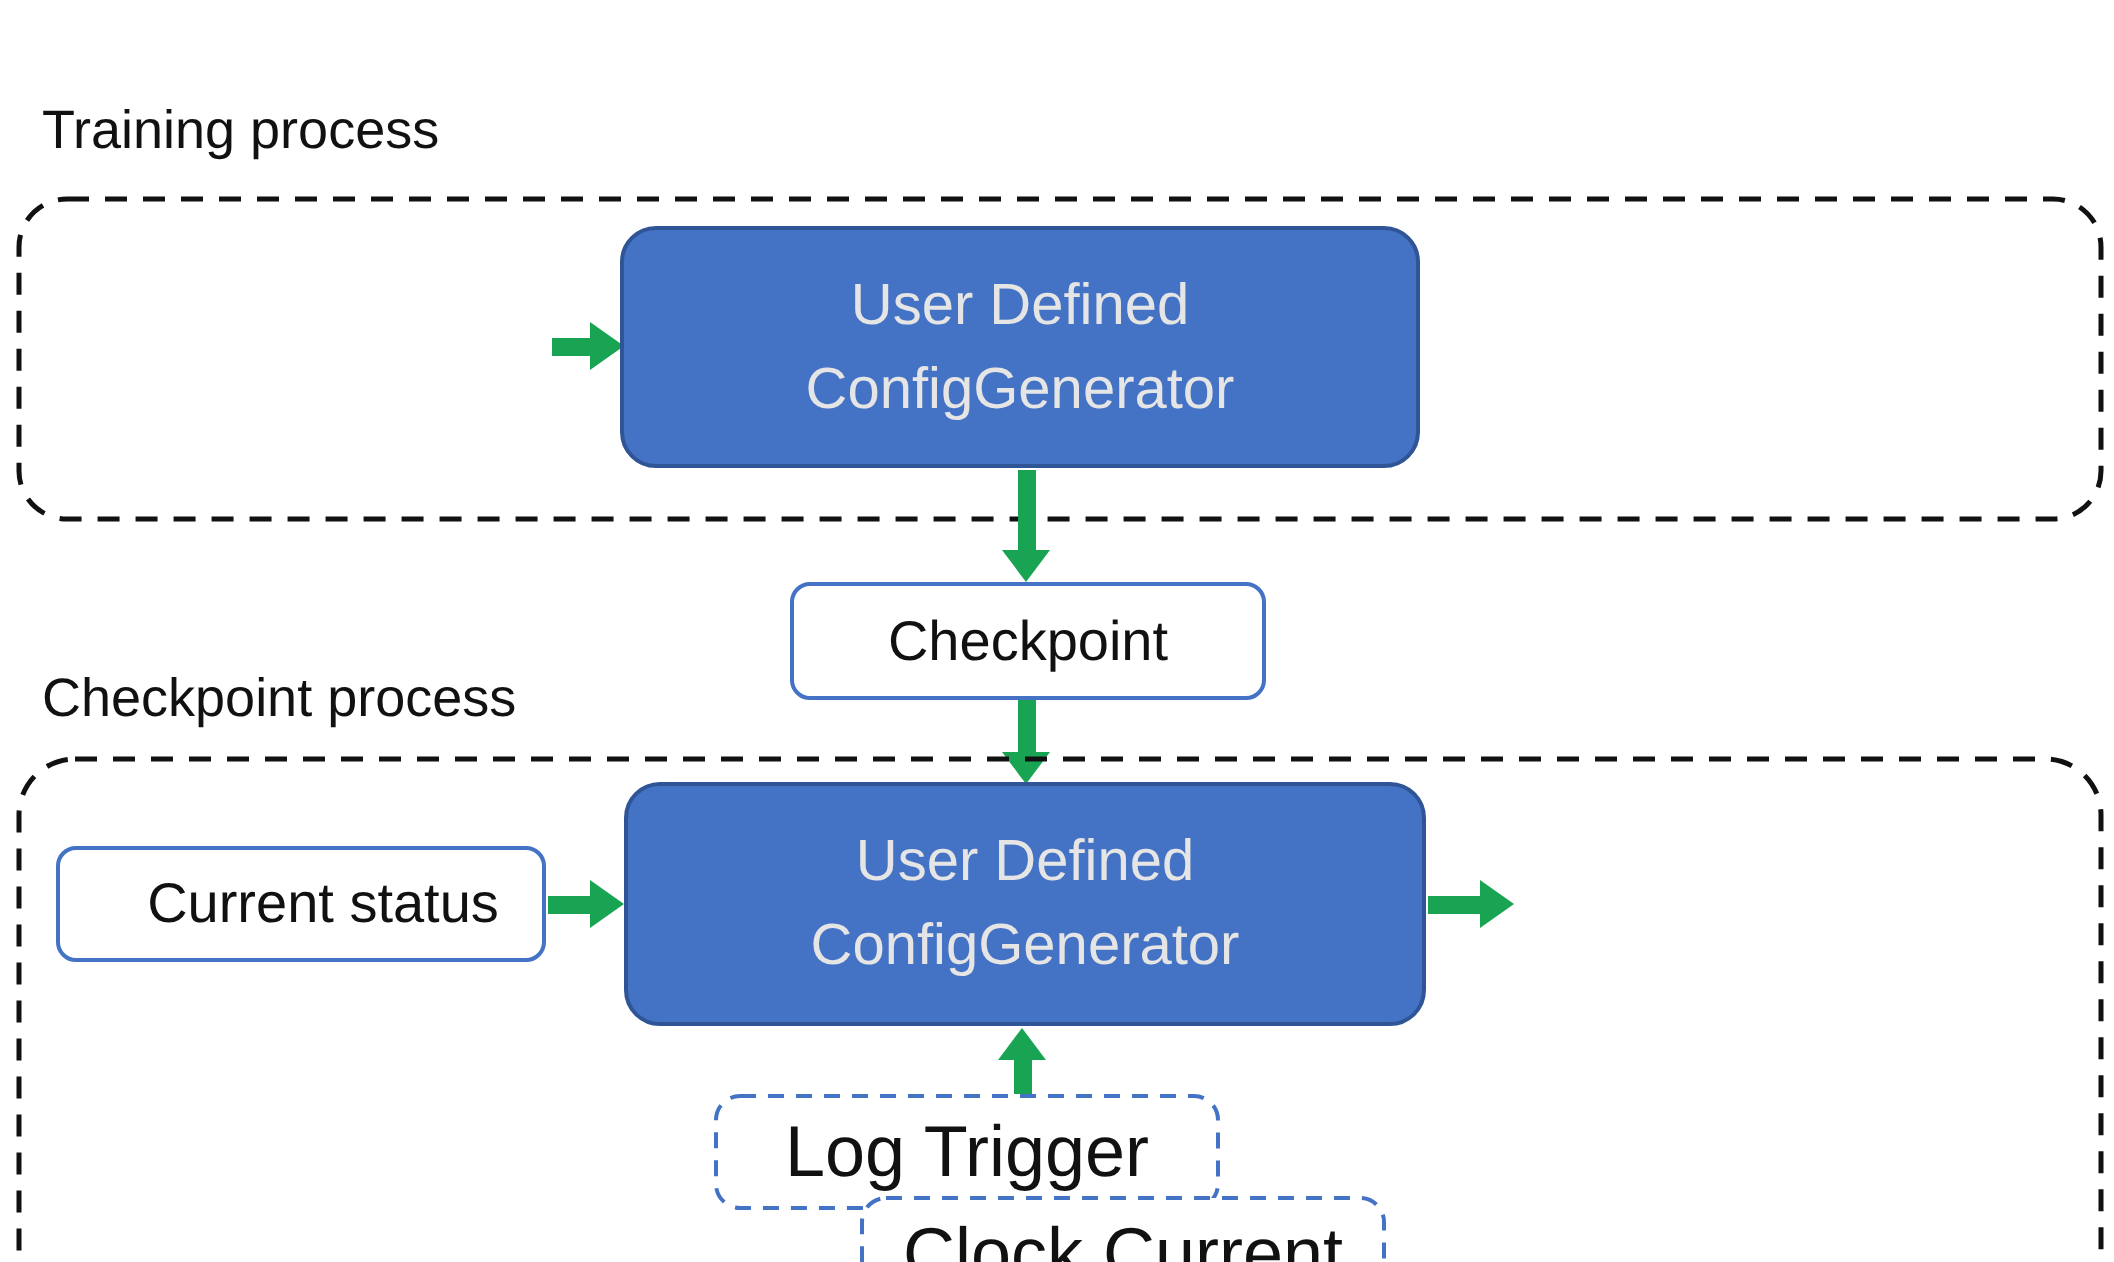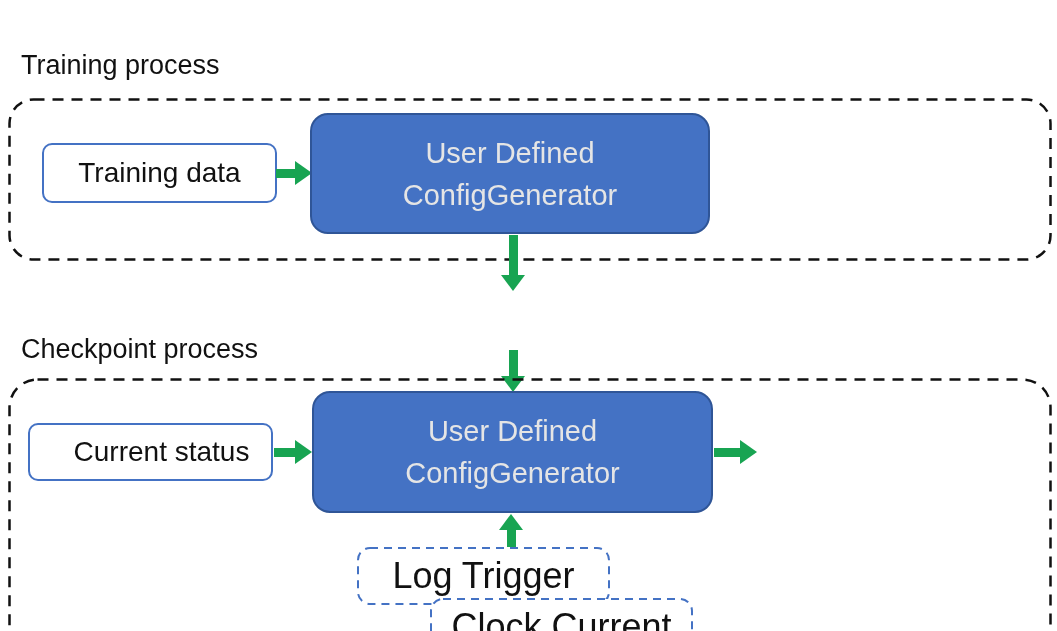--- a/index.html
+++ b/index.html
@@ -114,39 +114,39 @@
 <div class="canvas">
 
   <div class="section-label" style="left:21px; top:2px;">Training process</div>
 
   <div>
     <svg class="container-svg" style="left:8px; top:50px;" width="1044" height="163" viewBox="0 0 1044 163">
       <rect class="dashed-container-rect" x="1.5" y="1.5" width="1041" height="160" rx="24"></rect>
     </svg>
   </div>
 
-  <div class="node-box" style="left:42px; top:95px; width:235px; height:60px;">
-    <span>Training data</span>
-  </div>
 
   <div class="arrow arrow-right" style="left:276px; top:113px; width:36px; height:24px;">
     <div class="shaft"></div>
     <div class="head"></div>
   </div>
 
   <div class="blue-box" style="left:310px; top:65px; width:400px; height:121px;">
     <span>User Defined</span>
     <span>ConfigGenerator</span>
   </div>
 
   <div class="arrow arrow-down" style="left:501px; top:187px; width:24px; height:56px;">
     <div class="shaft"></div>
     <div class="head"></div>
   </div>
 
+  <div class="node-box" style="left:395px; top:243px; width:238px; height:59px;">
+    <span>Checkpoint</span>
+  </div>
 
   <div class="arrow arrow-down" style="left:501px; top:302px; width:24px; height:42px;">
     <div class="shaft"></div>
     <div class="head"></div>
   </div>
 
   <div class="section-label" style="left:21px; top:286px;">Checkpoint process</div>
 
   <div>
     <svg class="container-svg" style="left:8px; top:330px;" width="1044" height="295" viewBox="0 0 1044 295">

